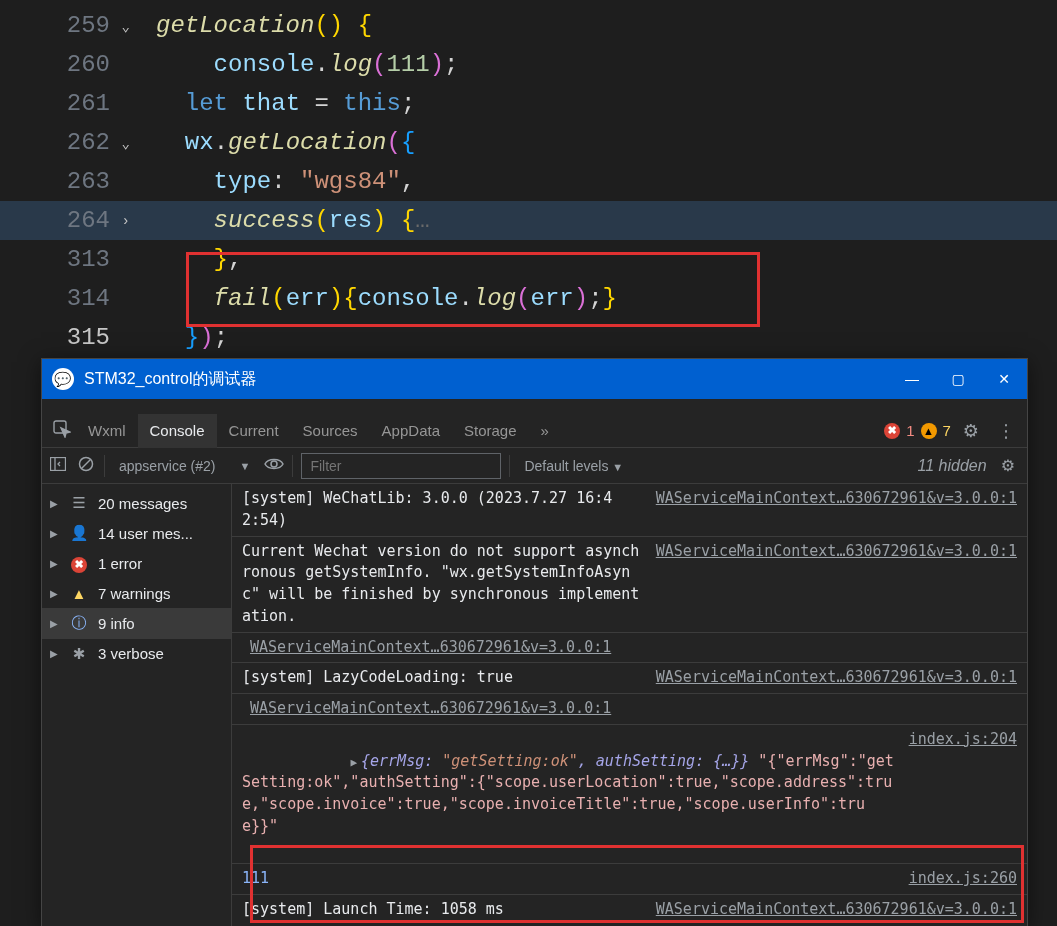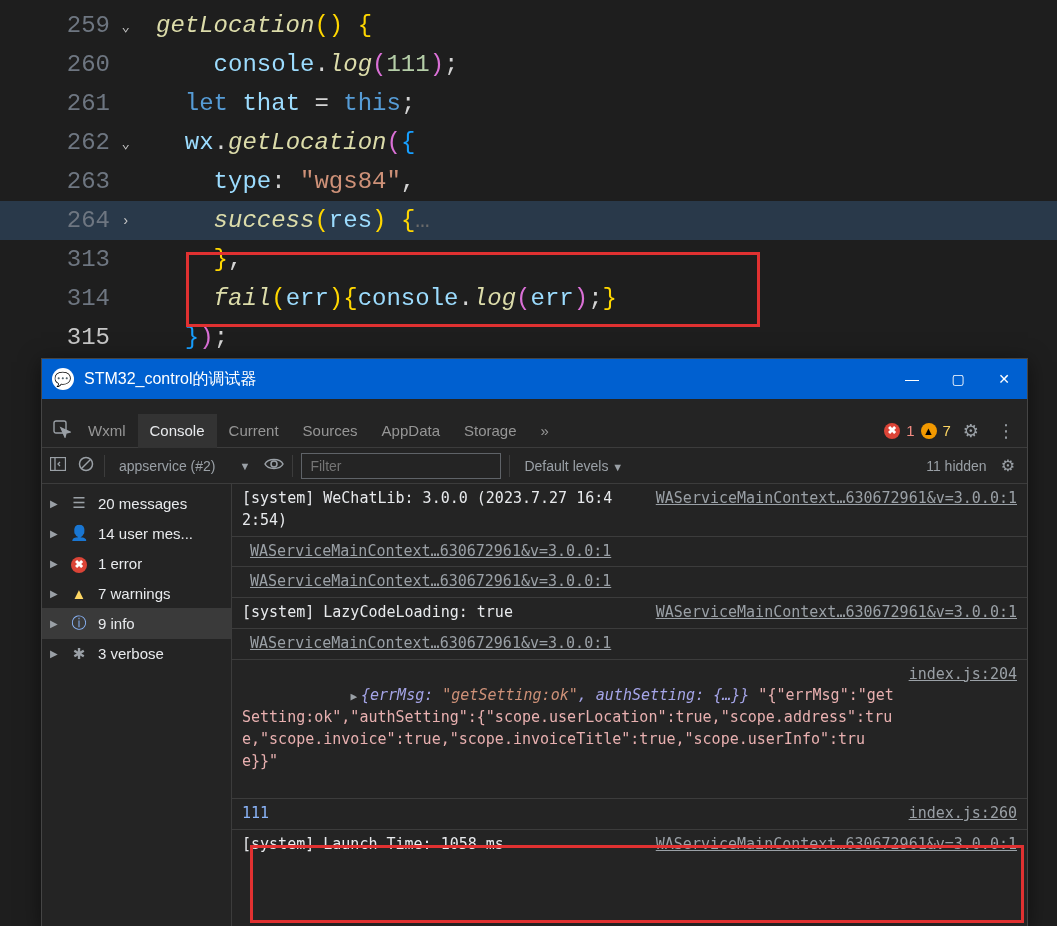--- a/index.html
+++ b/index.html
@@ -102,21 +102,21 @@
     background: transparent; border: none; color: #9aa0a6;
     font-size: 14px; display: flex; align-items: center; gap: 24px;
     padding: 0 6px;
   }
   .eye-icon { color: #9aa0a6; }
   .filter-input {
     background: #242424; border: 1px solid #5f6368; color: #9aa0a6;
     height: 26px; padding: 0 8px; width: 200px; font-size: 14px;
   }
   .levels-sel { color: #9aa0a6; font-size: 14px; padding: 0 6px; cursor: pointer; }
-  .hidden-count { margin-left: auto; color: #9aa0a6; font-size: 14px;}
+  .hidden-count { margin-left: auto; color: #9aa0a6; font-size: 16px; font-style: italic;}
   .gear-icon2 { color: #9aa0a6; padding: 0 6px; cursor: pointer; font-size: 16px; }
   .main {
     flex: 1; display: flex; min-height: 0;
   }
   .sidebar {
     width: 190px; border-right: 1px solid #3c3c3c;
     display: flex; flex-direction: column; padding-top: 4px;
   }
   .side-item {
     display: flex; align-items: center; gap: 10px;
@@ -307,20 +307,21 @@
           <span>3 verbose</span>
         </div>
       </div>
 
       <div class="console-area">
         <div class="log-row">
             <div class="log-text">[system] WeChatLib: 3.0.0 (2023.7.27 16:42:54)</div>
             <div class="log-src link-u">WAServiceMainContext…630672961&amp;v=3.0.0:1</div>
           </div>
         <div class="log-row">
+            <div class="log-text">Current Wechat version do not support asynchronous getSystemInfo. "wx.getSystemInfoAsync" will be finished by synchronous implementation.</div>
             <div class="log-src link-u">WAServiceMainContext…630672961&amp;v=3.0.0:1</div>
           </div>
         <div class="log-row">
             <div class="log-src link-u">WAServiceMainContext…630672961&amp;v=3.0.0:1</div>
           </div>
         <div class="log-row">
             <div class="log-text">[system] LazyCodeLoading: true</div>
             <div class="log-src link-u">WAServiceMainContext…630672961&amp;v=3.0.0:1</div>
           </div>
         <div class="log-row">

